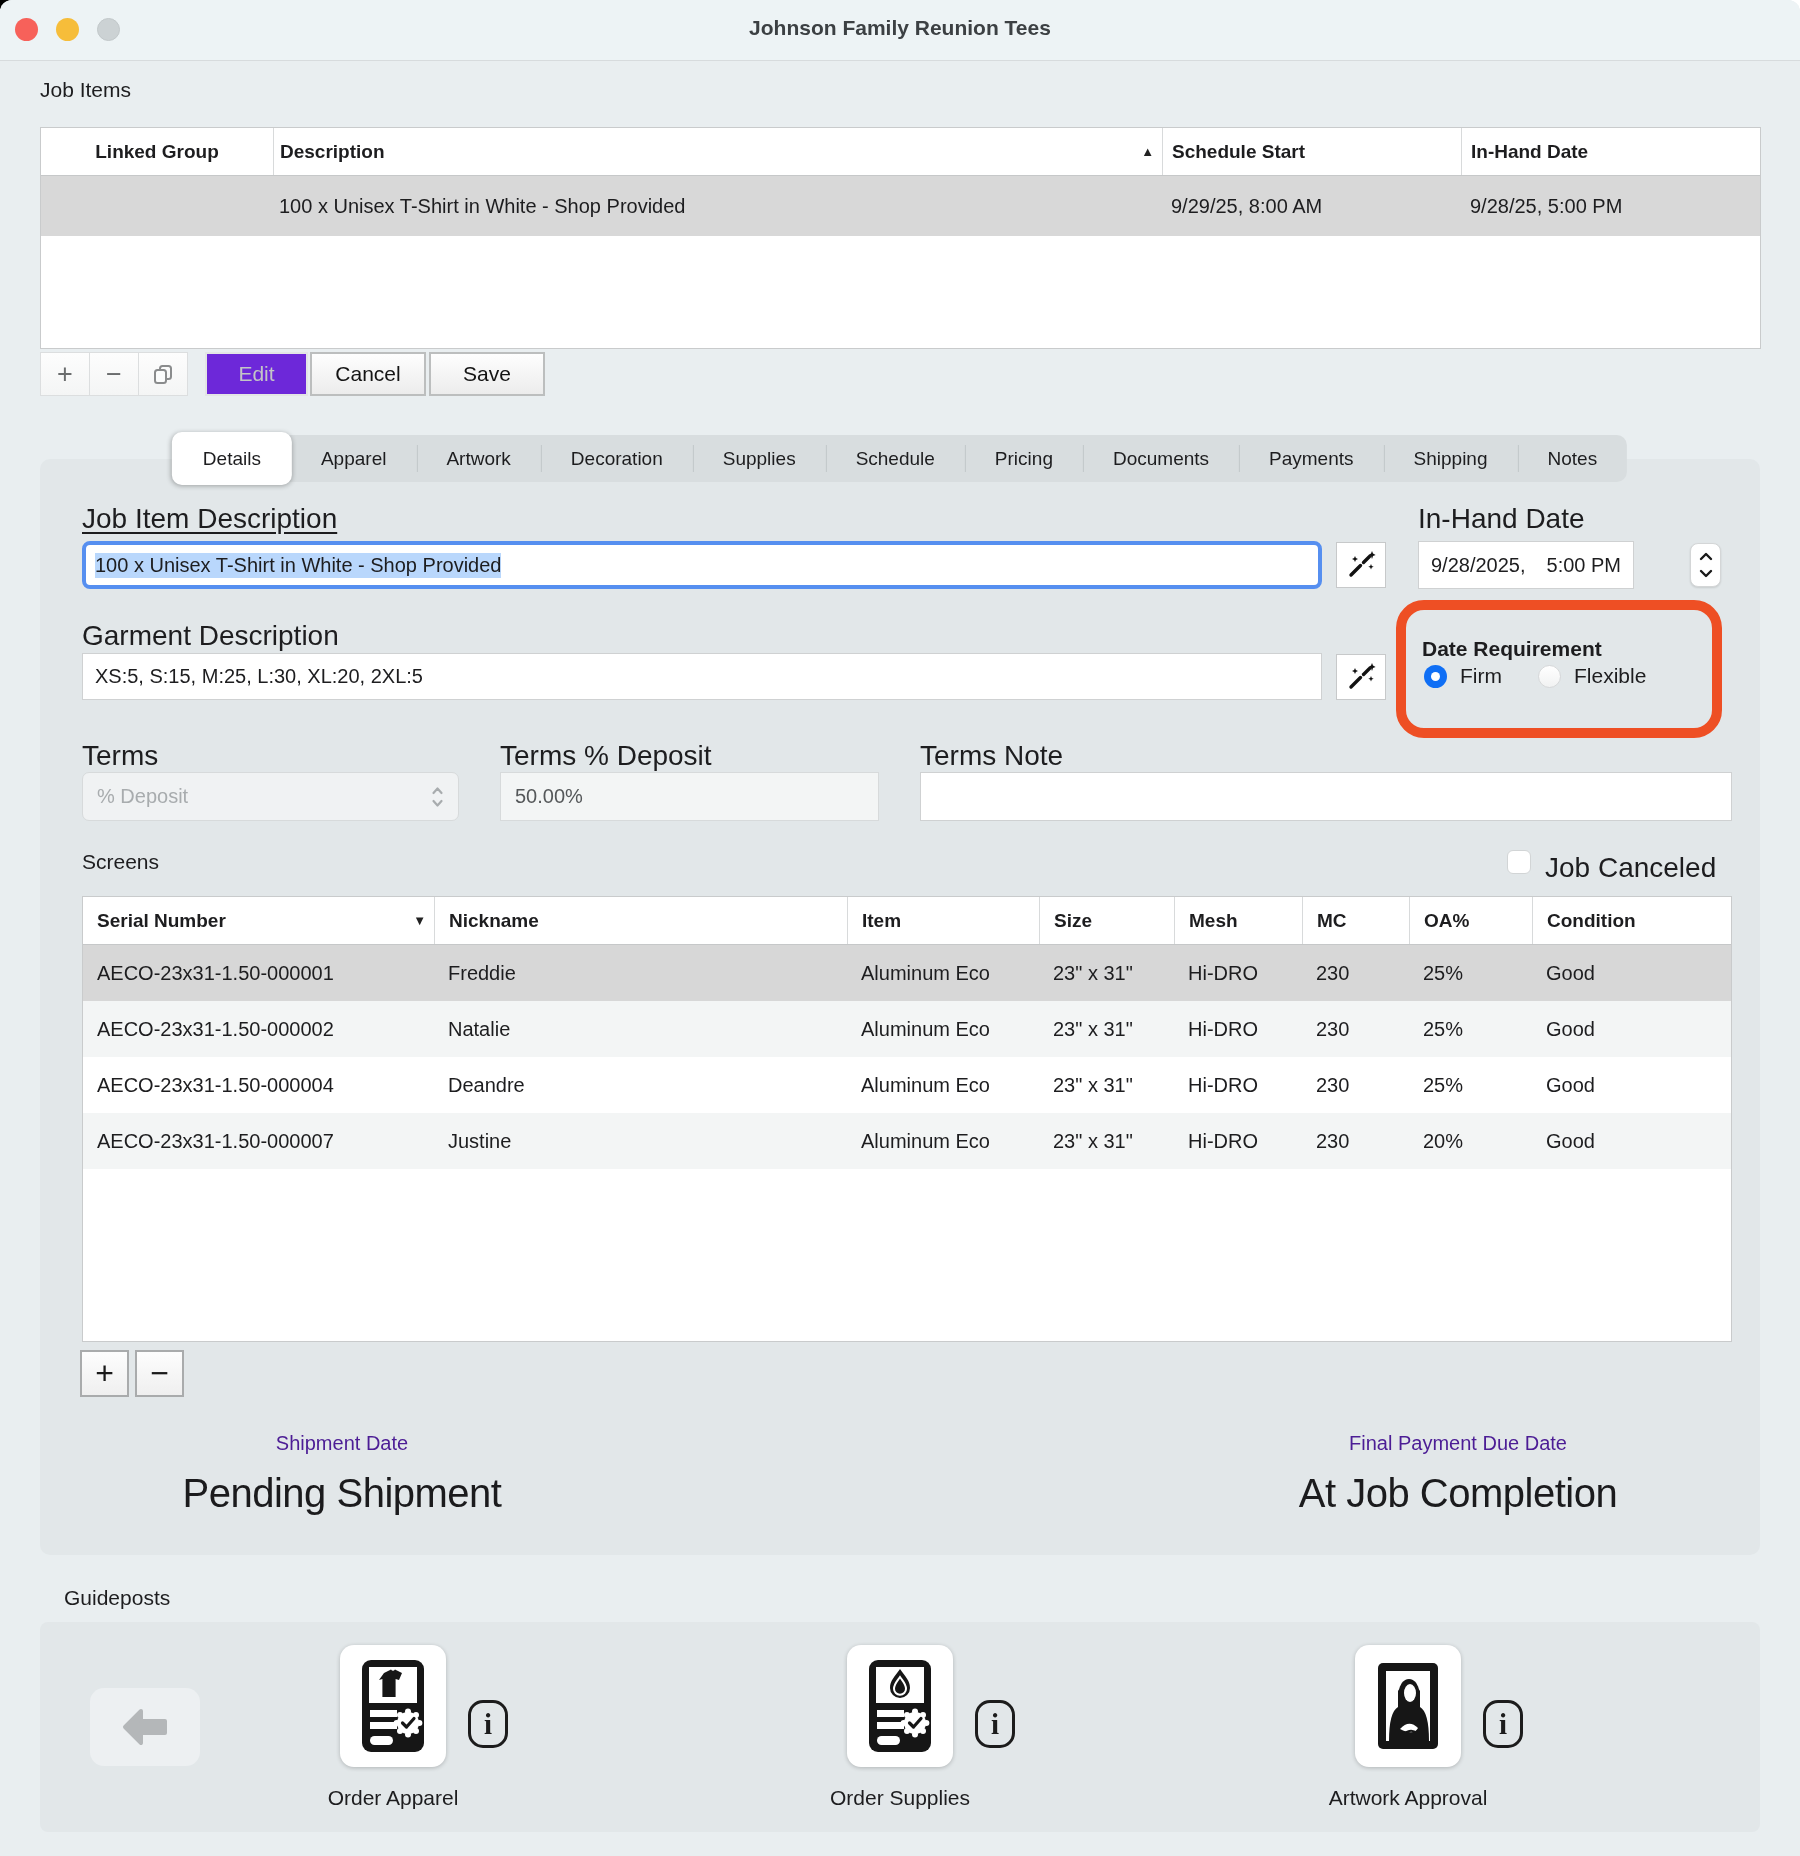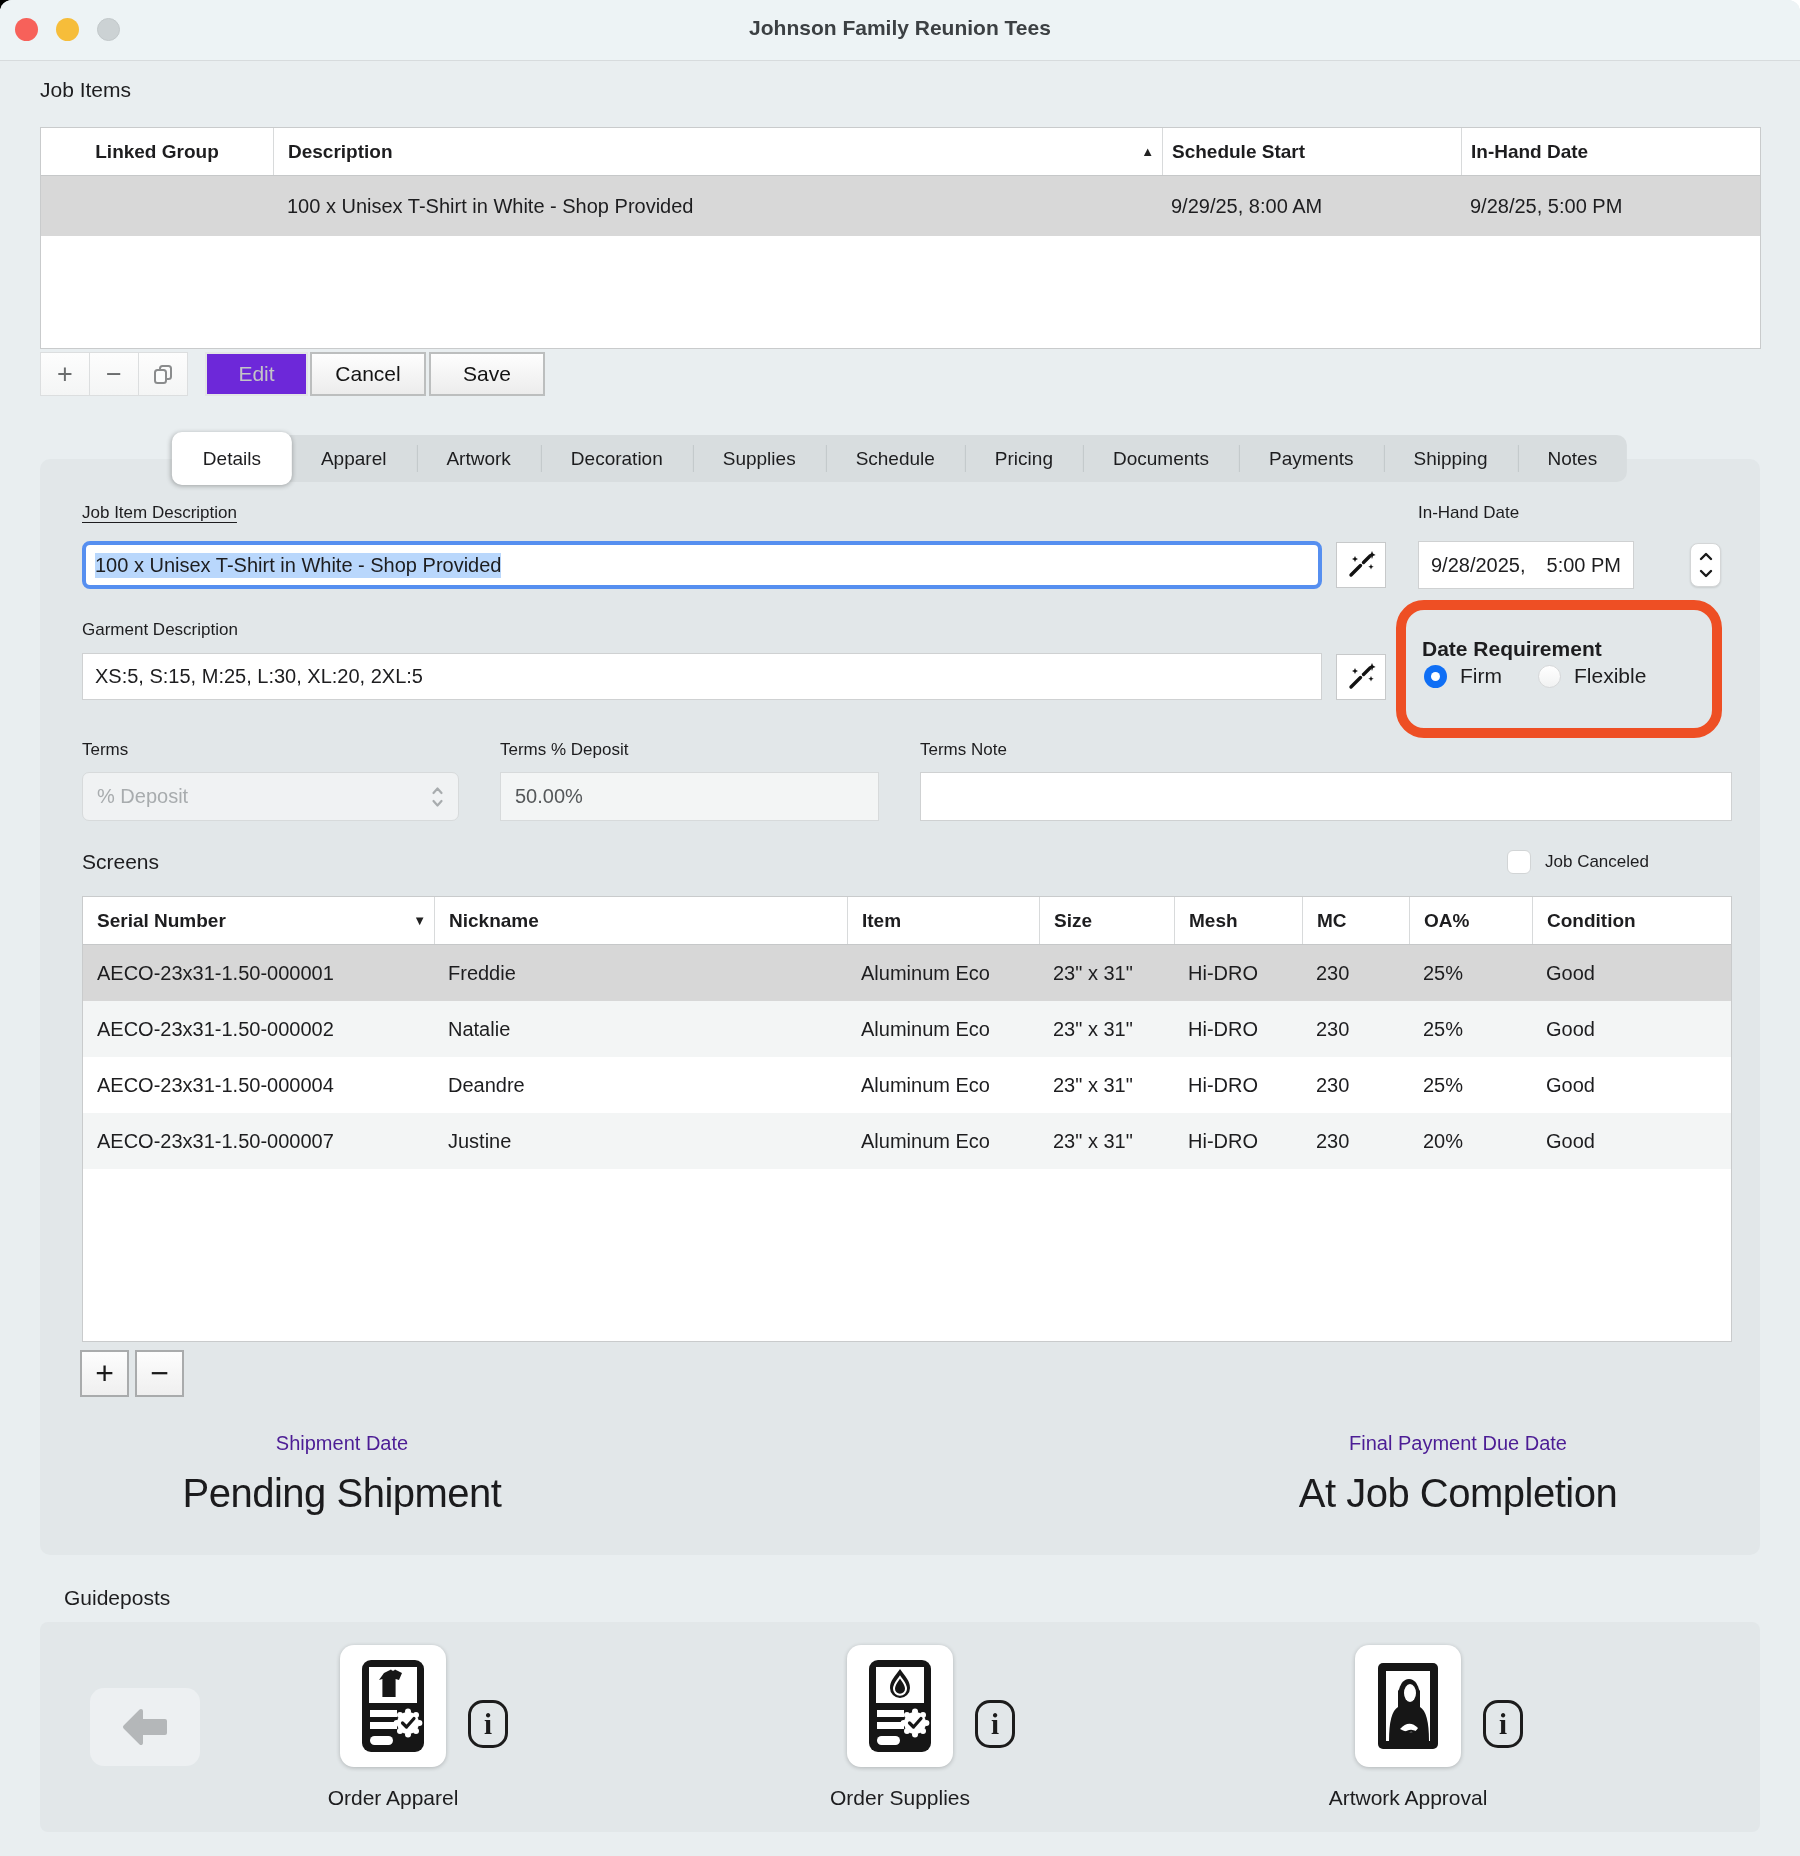--- a/index.html
+++ b/index.html
@@ -23,21 +23,21 @@
   .section-label{font-size:21px;color:#1d1d1f;}
 
   
   .ji-table{position:absolute;left:40px;top:127px;width:1721px;height:222px;background:#fff;border:1px solid #c9cbcc;box-sizing:border-box;}
   .ji-header{display:flex;height:47px;border-bottom:1px solid #c6c8c9;font-weight:bold;font-size:19px;align-items:center;background:#fff;}
   .ji-header .hc{height:100%;display:flex;align-items:center;box-sizing:border-box;}
   .ji-header .hc + .hc{border-left:1px solid #d8dadb;}
   .ji-row{display:flex;height:60px;background:#d8d8d8;align-items:center;font-size:20px;}
   .ji-row .c{box-sizing:border-box;}
   .w-lg{width:232px;justify-content:center;text-align:center;}
-  .w-desc{width:889px;padding-left:14px;}
+  .w-desc{width:889px;padding-left:6px;}
   .w-ss{width:299px;padding-left:9px;}
   .w-ih{width:299px;padding-left:9px;}
   .sort-glyph{margin-left:auto;margin-right:8px;font-size:13px;color:#222;}
 
   
   .ji-toolbar{position:absolute;left:40px;top:352px;height:44px;display:flex;align-items:stretch;}
   .icon-group{display:flex;border:1px solid #dcdedf;background:#fbfcfc;}
   .icon-btn{width:48px;display:flex;align-items:center;justify-content:center;font-size:27px;color:#6b6d6e;background:linear-gradient(180deg,#fdfdfd,#f4f5f5);}
   .icon-btn + .icon-btn{border-left:1px solid #dcdedf;}
   .txt-btn{font-size:21px;display:flex;align-items:center;justify-content:center;box-sizing:border-box;}
@@ -48,21 +48,21 @@
   
   .tabbar{position:absolute;top:435px;left:50%;transform:translateX(-50%);display:flex;background:#d8dddf;border-radius:10px;height:47px;align-items:stretch;z-index:5;}
   .tab{padding:0 30px;font-size:19px;display:flex;align-items:center;position:relative;color:#1d1d1f;white-space:nowrap;}
   .tab + .tab::before{content:"";position:absolute;left:0;top:10px;bottom:10px;width:1px;background:#c2c7c9;}
   .tab.selected{background:#fff;border-radius:10px;margin:-3px -1px;padding:0 31px;box-shadow:0 1px 5px rgba(0,0,0,.3);z-index:2;}
   .tab.selected::before{display:none;}
 
   
   .content-panel{position:absolute;left:40px;top:459px;width:1720px;height:1096px;background:#e2e7e9;border-radius:10px;}
 
-  .field-label{position:absolute;font-size:17px;color:#1d1d1f;}
+  .field-label{position:absolute;font-size:28px;color:#1d1d1f;}
   .underlined{text-decoration:underline;text-underline-offset:4px;}
 
   .text-input{position:absolute;background:#fff;border:1px solid #cfd1d2;box-sizing:border-box;font-size:20px;display:flex;align-items:center;padding:0 12px;}
   .focus-ring{border:4px solid #568ff0;border-radius:8px;padding:0 9px;}
   .sel-text{background:#b9d7fc;padding:1px 0;}
 
   .wand-btn{position:absolute;width:50px;height:46px;background:#fff;border:1px solid #c7c9ca;box-sizing:border-box;display:flex;align-items:center;justify-content:center;}
 
   .stepper{position:absolute;width:31px;height:44px;background:#fff;border:1px solid #d4d6d7;border-radius:8px;box-sizing:border-box;box-shadow:0 1px 2px rgba(0,0,0,.12);display:flex;flex-direction:column;align-items:center;justify-content:space-evenly;}
 

